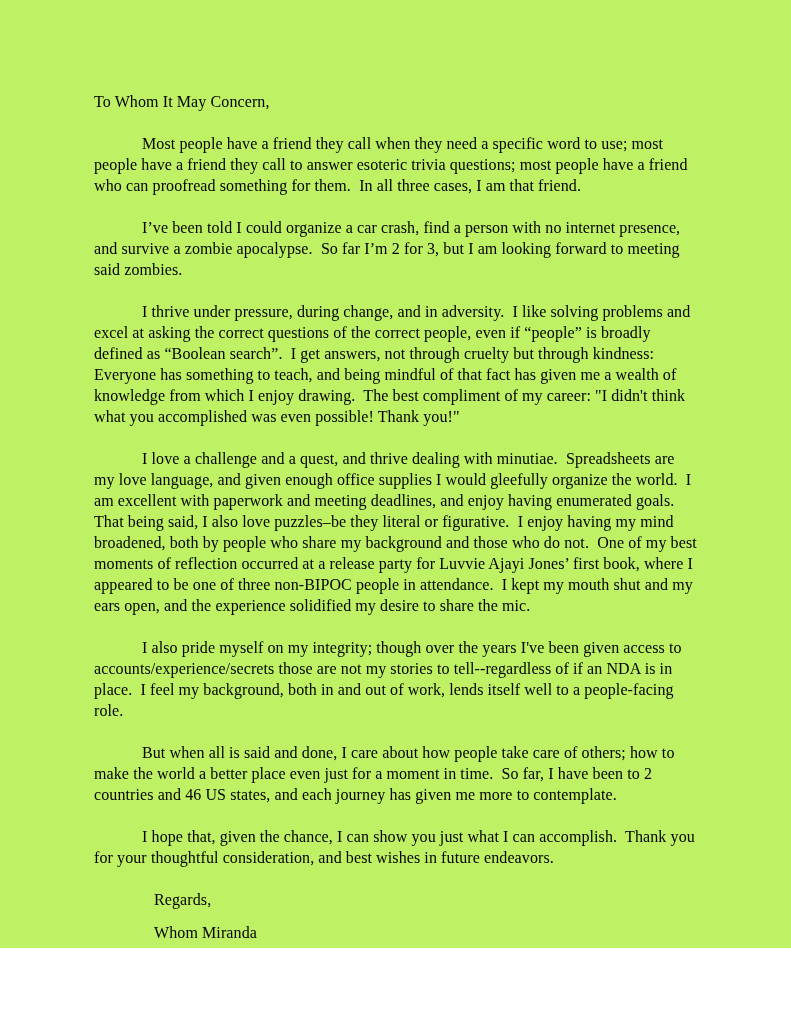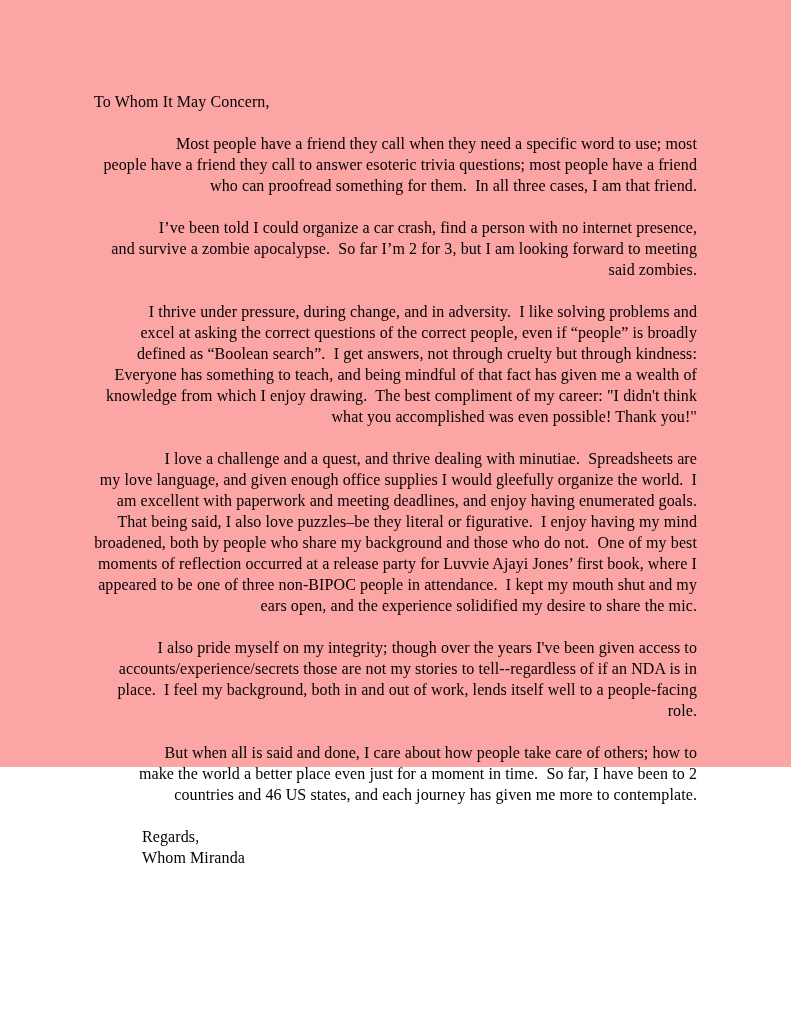--- a/index.html
+++ b/index.html
@@ -8,56 +8,56 @@
     background: #ffffff;
   }
   body {
     width: 791px;
     height: 1023px;
     overflow: hidden;
   }
   .page {
     box-sizing: border-box;
     width: 791px;
-    height: 767px;
+    height: 948px;
     padding: 91px 94px 0 94px;
-    background: #fca5a5;
+    background: #bef264;
     color: #000000;
     font-family: "Liberation Serif", "DejaVu Serif", serif;
     font-size: 16px;
     line-height: 21px;
     letter-spacing: 0.1px;
   }
   .greeting {
     margin: 0;
   }
   .para {
     margin: 21px 0 0 0;
     text-indent: 48px;
     white-space: pre-wrap;
-    text-align: right;
   }
   .sig-block {
     margin-top: 21px;
     padding-left: 48px;
   }
   .sig-line {
-    margin: 0;
+    margin: 12px;
   }
 </style>
 </head>
 <body>
 
 <div class="page">
   <div class="greeting">To Whom It May Concern,</div>
 
   <div class="para">Most people have a friend they call when they need a specific word to use; most people have a friend they call to answer esoteric trivia questions; most people have a friend who can proofread something for them.  In all three cases, I am that friend.</div>
   <div class="para">I’ve been told I could organize a car crash, find a person with no internet presence, and survive a zombie apocalypse.  So far I’m 2 for 3, but I am looking forward to meeting said zombies.</div>
   <div class="para">I thrive under pressure, during change, and in adversity.  I like solving problems and excel at asking the correct questions of the correct people, even if “people” is broadly defined as “Boolean search”.  I get answers, not through cruelty but through kindness: Everyone has something to teach, and being mindful of that fact has given me a wealth of knowledge from which I enjoy drawing.  The best compliment of my career: "I didn't think what you accomplished was even possible! Thank you!"</div>
   <div class="para">I love a challenge and a quest, and thrive dealing with minutiae.  Spreadsheets are my love language, and given enough office supplies I would gleefully organize the world.  I am excellent with paperwork and meeting deadlines, and enjoy having enumerated goals.  That being said, I also love puzzles–be they literal or figurative.  I enjoy having my mind broadened, both by people who share my background and those who do not.  One of my best moments of reflection occurred at a release party for Luvvie Ajayi Jones’ first book, where I appeared to be one of three non-BIPOC people in attendance.  I kept my mouth shut and my ears open, and the experience solidified my desire to share the mic.</div>
   <div class="para">I also pride myself on my integrity; though over the years I've been given access to accounts/experience/secrets those are not my stories to tell--regardless of if an NDA is in place.  I feel my background, both in and out of work, lends itself well to a people-facing role.</div>
   <div class="para">But when all is said and done, I care about how people take care of others; how to make the world a better place even just for a moment in time.  So far, I have been to 2 countries and 46 US states, and each journey has given me more to contemplate.</div>
+  <div class="para">I hope that, given the chance, I can show you just what I can accomplish.  Thank you for your thoughtful consideration, and best wishes in future endeavors.</div>
 
   <div class="sig-block">
     <div class="sig-line">Regards,</div>
     <div class="sig-line">Whom Miranda</div>
   </div>
 </div>
 
 </body></html>

